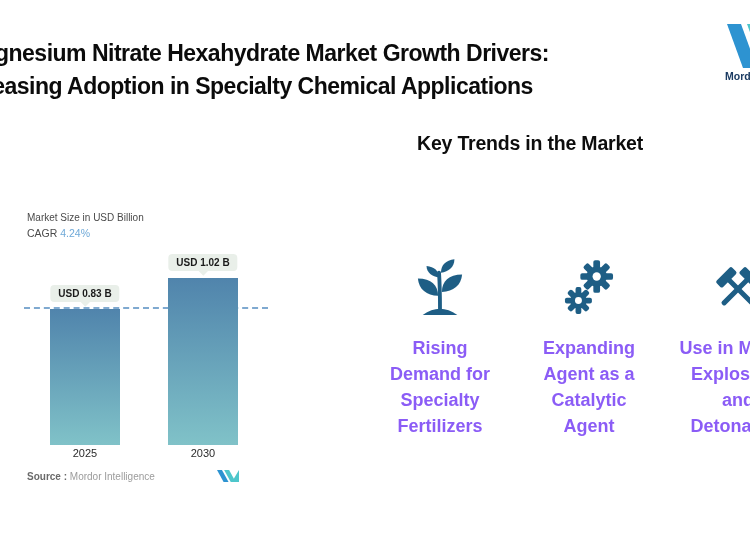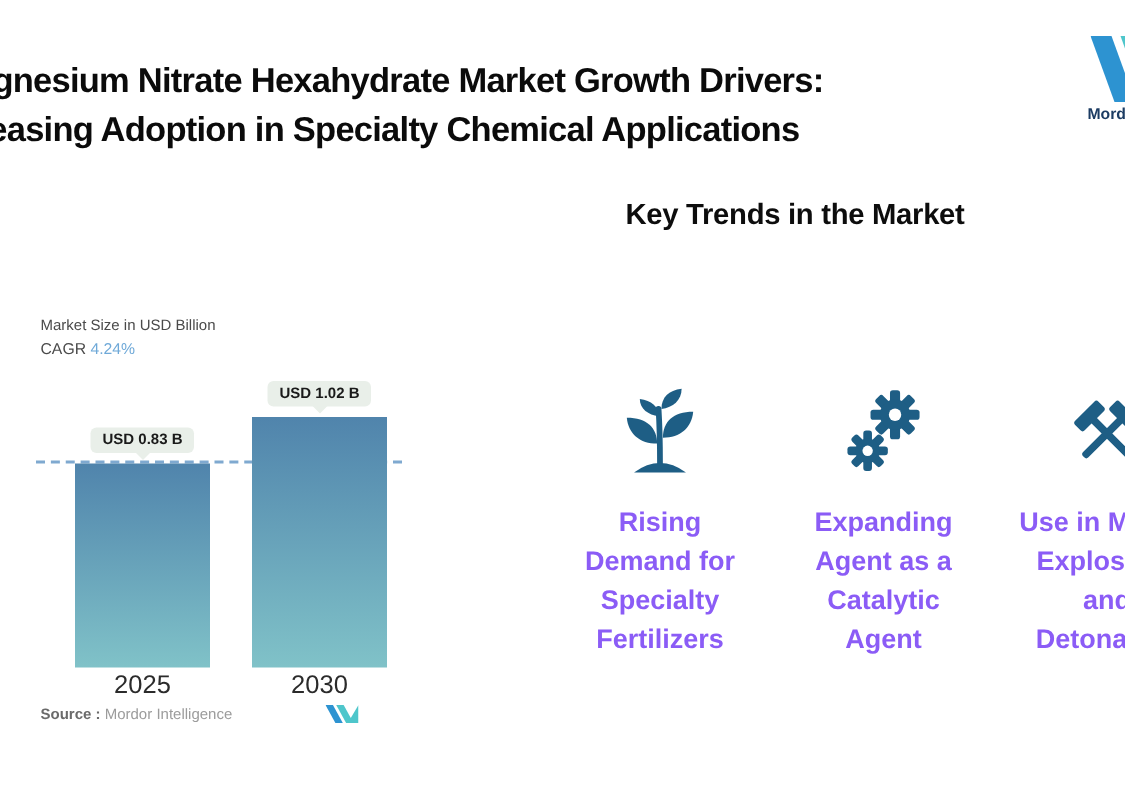--- a/index.html
+++ b/index.html
@@ -24,30 +24,30 @@
   .trend-icon-box{height:64px;display:flex;align-items:center;justify-content:center;}
   .trend-text{margin-top:14px;text-align:center;font-size:18px;line-height:26px;
     font-weight:700;color:#8b5cf6;white-space:nowrap;}
   
   .chart-title{position:absolute;left:27px;top:173px;width:205px;
     font-size:12.5px;font-weight:700;color:#141414;line-height:1.45;letter-spacing:-0.2px;}
   .chart-subtitle{position:absolute;left:27px;top:212px;font-size:10px;color:#4a4a4a;}
   .cagr-row{position:absolute;left:27px;top:227px;font-size:10.5px;color:#4a4a4a;}
   .plot-area{position:absolute;left:24px;top:250px;width:244px;height:195px;}
   .dashed-line{position:absolute;left:0;right:0;border-top:2px dashed #7fa9d0;z-index:1;}
-  .bar-col{position:absolute;bottom:0;width:90px;height:195px;z-index:2;}
+  .bar-col{position:absolute;bottom:0;width:70px;height:195px;z-index:2;}
   .bar{position:absolute;bottom:0;left:0;width:100%;
     background:linear-gradient(180deg,#5084ac 0%,#80c2c8 100%);}
   .value-pill{position:absolute;left:50%;transform:translateX(-50%);
     background:#e9efe9;border-radius:4px;padding:3px 8px;font-size:10px;
     font-weight:700;color:#1a1a1a;white-space:nowrap;z-index:3;}
   .pill-pointer{position:absolute;left:50%;bottom:-3px;width:8px;height:8px;
     margin-left:-4px;background:#e9efe9;transform:rotate(45deg);z-index:-1;}
   .x-label{position:absolute;top:197px;left:0;width:100%;text-align:center;
-    font-size:17px;font-weight:500;color:#2b2b2b;}
+    font-size:11px;font-weight:500;color:#2b2b2b;}
   .source-row{position:absolute;left:27px;top:471px;font-size:10px;white-space:nowrap;}
   .source-label{font-weight:700;color:#6a6a6a;}
   .source-value{color:#9c9c9c;}
   .chart-footer-logo{position:absolute;left:217px;top:469px;}
   svg .ic{fill:var(--icon);}
   svg .ic-stroke{stroke:var(--icon);fill:none;stroke-width:4;stroke-linecap:round;}
 </style>
 </head>
 <body>
 

